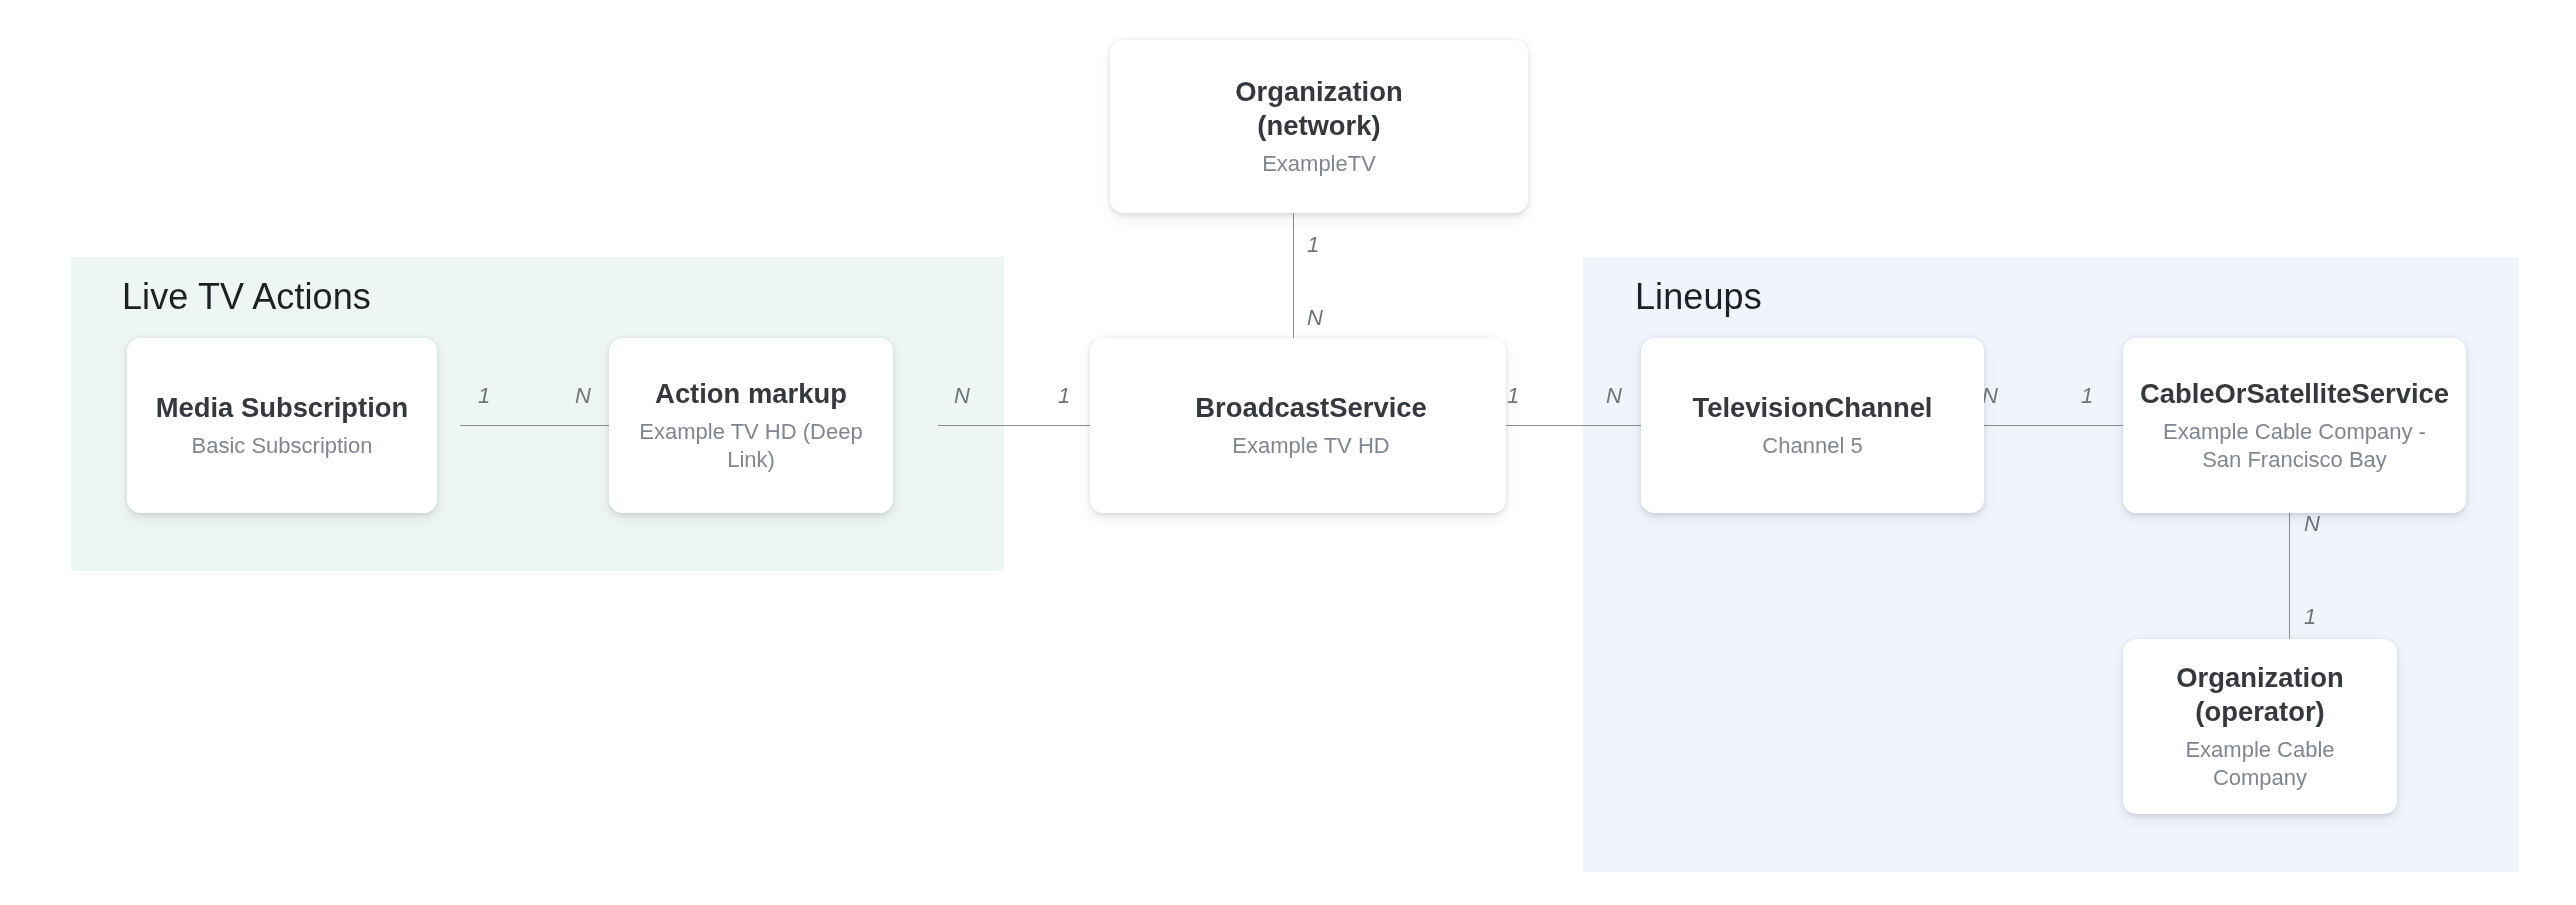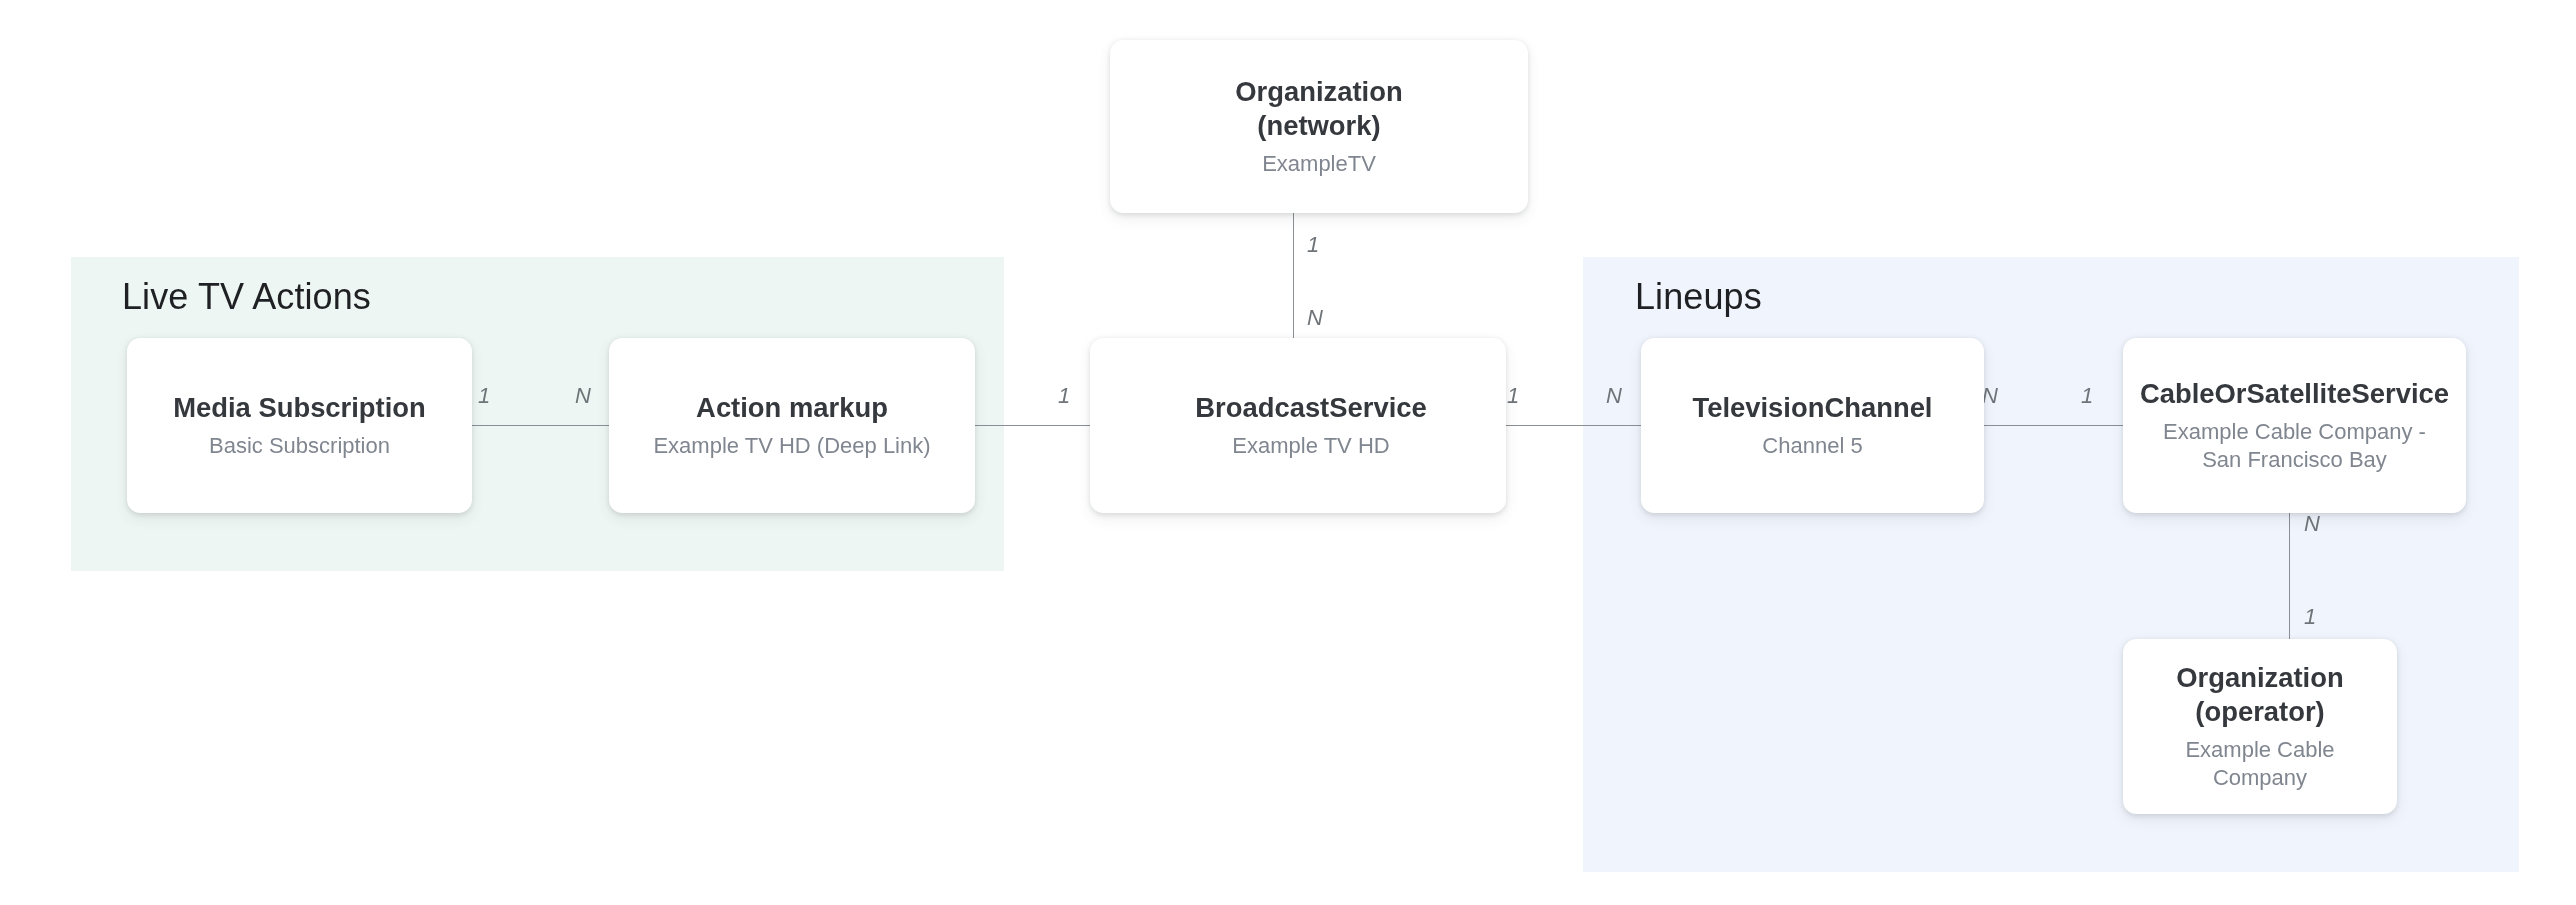--- a/index.html
+++ b/index.html
@@ -122,26 +122,26 @@
   <div class="edge-v" style="left:2289px; top:511px; height:128px;"></div>
   <div class="card-label" style="left:2304px; top:513px;">N</div>
   <div class="card-label" style="left:2304px; top:606px;">1</div>
 
   <div class="node" style="left:1110px; top:40px; width:418px; height:173px;">
     <div class="node-title">Organization
 (network)</div>
     <div class="node-sub">ExampleTV</div>
   </div>
 
-  <div class="node" style="left:127px; top:338px; width:345px; height:175px;">
+  <div class="node" style="left:127px; top:338px; width:310px; height:175px;">
     <div class="node-title">Media Subscription</div>
     <div class="node-sub">Basic Subscription</div>
   </div>
 
-  <div class="node" style="left:609px; top:338px; width:366px; height:175px;">
+  <div class="node" style="left:609px; top:338px; width:284px; height:175px;">
     <div class="node-title">Action markup</div>
     <div class="node-sub">Example TV HD (Deep Link)</div>
   </div>
 
   <div class="node" style="left:1090px; top:338px; width:416px; height:175px;padding-left:40px;">
     <div class="node-title">BroadcastService</div>
     <div class="node-sub">Example TV HD</div>
   </div>
 
   <div class="node" style="left:1641px; top:338px; width:343px; height:175px;">

